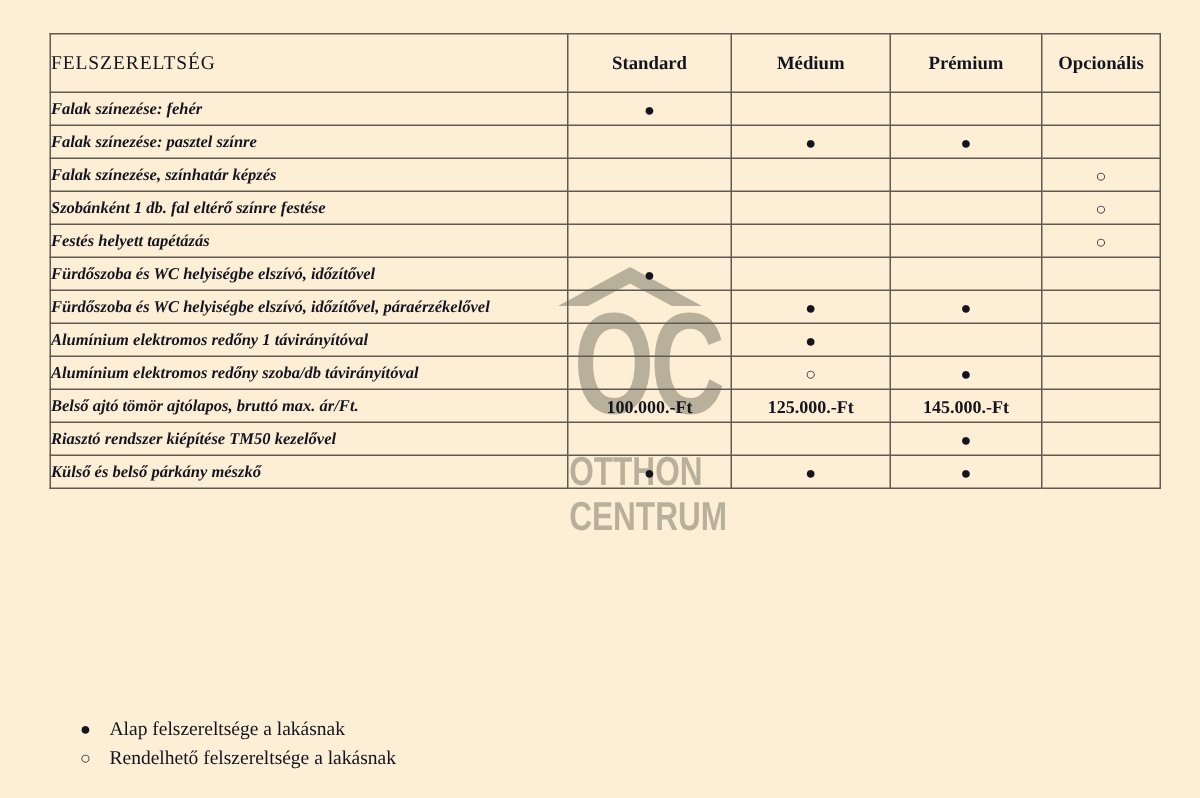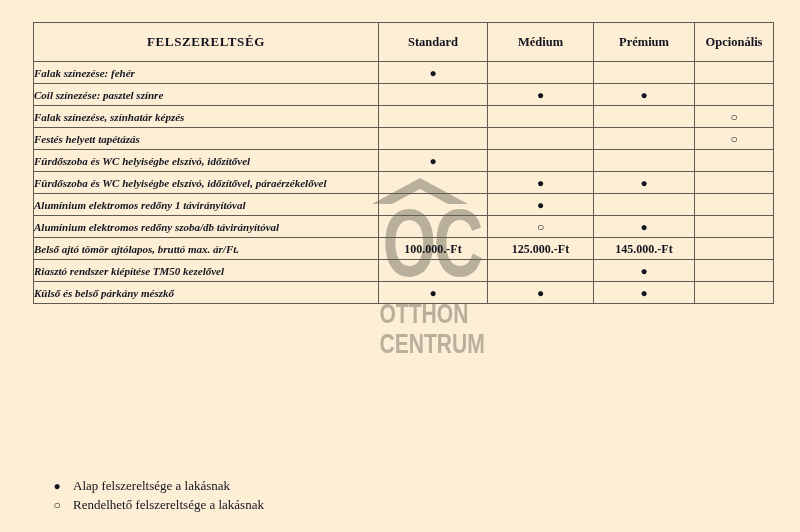--- a/index.html
+++ b/index.html
@@ -44,22 +44,22 @@
     border-collapse:collapse;table-layout:fixed;
     z-index:2;
     background:transparent;
   }
   table.features th, table.features td{
     border:1px solid #5f5b50;
     padding:0;
     background:transparent;
   }
   th.h-feature{
-    height:38px;text-align:center;vertical-align:middle;
-    font-size:13px;font-weight:bold;letter-spacing:0.6px;
+    height:38px;text-align:left;vertical-align:middle;
+    font-size:13px;font-weight:normal;letter-spacing:0.6px;
   }
   th.h-tier{
     text-align:center;vertical-align:middle;
     font-size:12.5px;font-weight:bold;
   }
   td.c-label{
     height:21px;
     font-size:11px;font-weight:bold;font-style:italic;
     padding-left:7px;
     vertical-align:middle;
@@ -115,28 +115,35 @@
     </thead>
     <tbody>
       <tr>
         <td class="c-label">Falak színezése: fehér</td>
         <td class="c-mark">●</td>
         <td class="c-mark"></td>
         <td class="c-mark"></td>
         <td class="c-mark"></td>
       </tr>
       <tr>
-        <td class="c-label">Coil színezése: pasztel színre</td>
+        <td class="c-label">Falak színezése: pasztel színre</td>
         <td class="c-mark"></td>
         <td class="c-mark">●</td>
         <td class="c-mark">●</td>
         <td class="c-mark"></td>
       </tr>
       <tr>
         <td class="c-label">Falak színezése, színhatár képzés</td>
+        <td class="c-mark"></td>
+        <td class="c-mark"></td>
+        <td class="c-mark"></td>
+        <td class="c-mark">○</td>
+      </tr>
+      <tr>
+        <td class="c-label">Szobánként 1 db. fal eltérő színre festése</td>
         <td class="c-mark"></td>
         <td class="c-mark"></td>
         <td class="c-mark"></td>
         <td class="c-mark">○</td>
       </tr>
       <tr>
         <td class="c-label">Festés helyett tapétázás</td>
         <td class="c-mark"></td>
         <td class="c-mark"></td>
         <td class="c-mark"></td>

